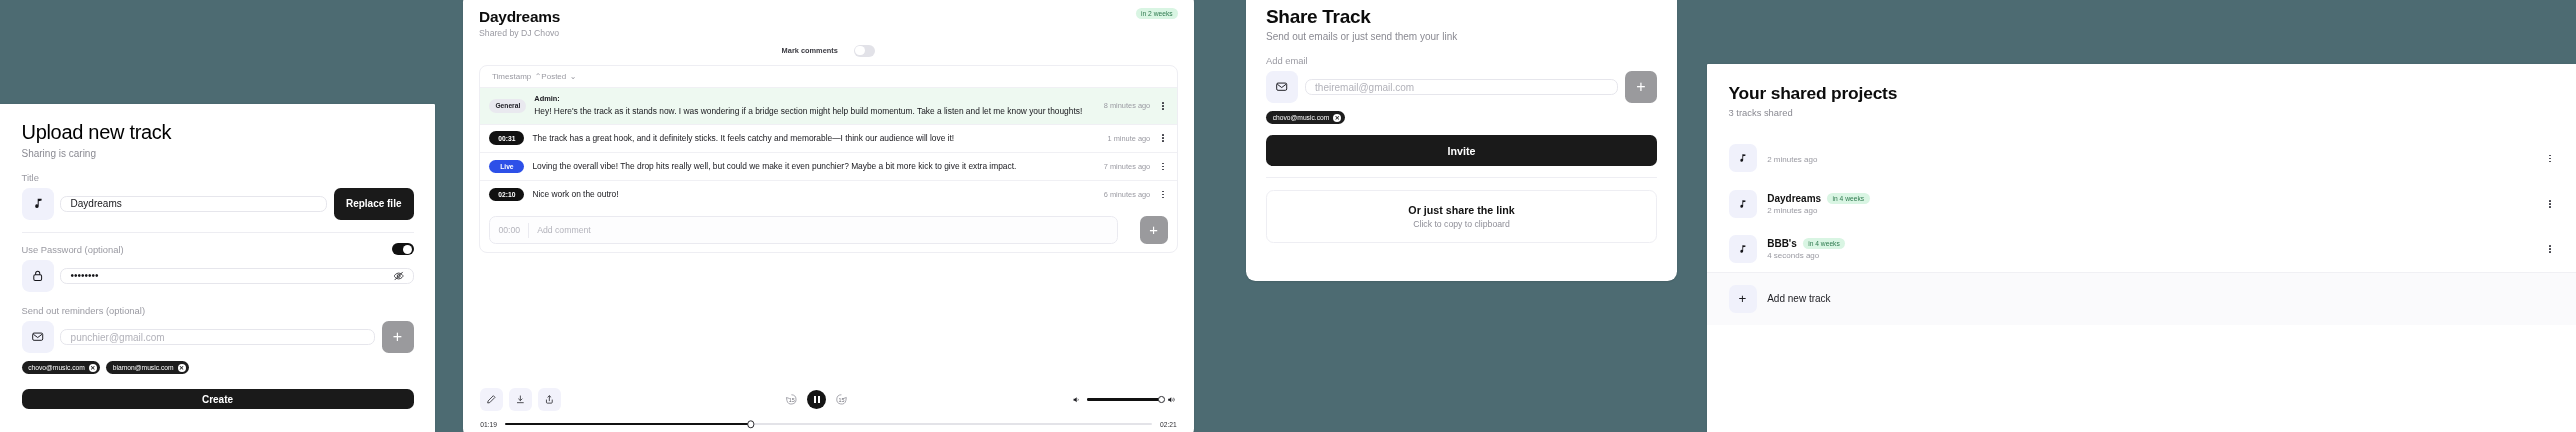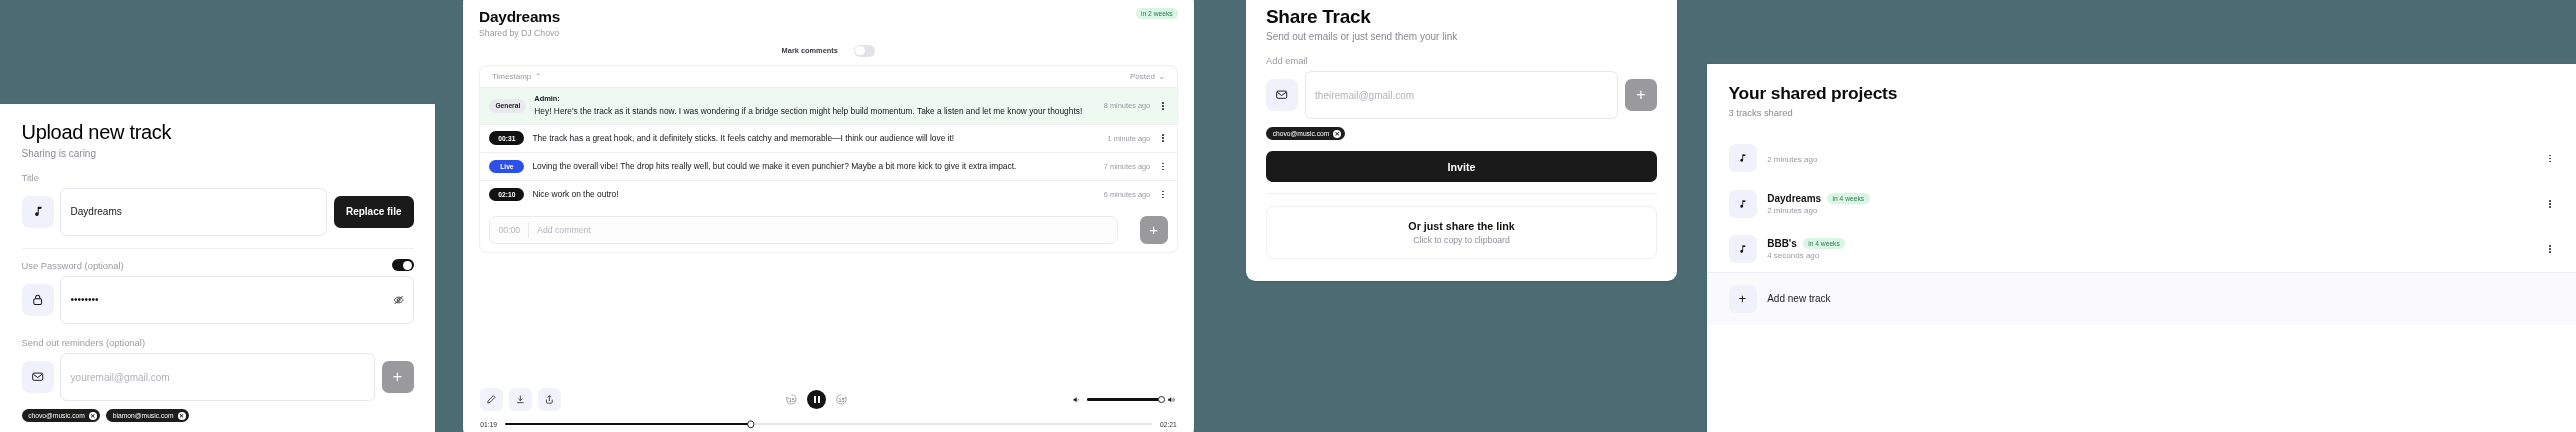--- a/index.html
+++ b/index.html
@@ -31,21 +31,21 @@
   .sub { font-size: 10px; color: #8a8a92; margin-top: 3.4px; }
   .field-label { font-size: 9.4px; color: #9a9aa2; margin-top: 13.4px; margin-bottom: 4.7px; }
   .row { display: flex; align-items: center; gap: 6.7px; }
   .sq-icon {
     width: 32px; height: 32px; flex: 0 0 32px;
     background: #f0f1fb; border-radius: 7.4px;
     display: flex; align-items: center; justify-content: center;
   }
   .sq-icon svg { width: 13.4px; height: 13.4px; }
   .txtbox {
-    flex: 1 1 auto; height: 48px;
+    flex: 1 1 auto; height: 16px;
     border: 0.7px solid #e6e6ec; border-radius: 6.7px;
     background: #fff; display: flex; align-items: center;
     padding: 0 9.4px; font-size: 10px; color: #16161a;
     position: relative;
   }
   .txtbox .ph { color: #b2b2ba; }
   .eye { position: absolute; right: 8px; top: 50%; transform: translateY(-50%); }
   .eye svg { width: 11.4px; height: 11.4px; display: block; }
   .btn-dark {
     background: #1a1a1a; color: #fff; border-radius: 6.7px;
@@ -95,21 +95,21 @@
     border-radius: 6px; padding: 2px 5.4px; white-space: nowrap;
   }
   .mark-row { display: flex; align-items: center; gap: 16px; margin-top: 6.7px; justify-content: center; }
   .mark-row .lbl { font-size: 7.4px; color: #3b3b42; font-weight: 600; }
 
   .list-card {
     margin-top: 8px; border: 0.7px solid #eeeef3; border-radius: 8px; overflow: hidden;
     display: flex; flex-direction: column;
   }
   .list-head {
-    display: flex; align-items: center; justify-content: space-between;
+    display: flex; align-items: center; justify-content: flex-start;
     padding: 6px 12px; font-size: 8px; color: #9a9aa2;
   }
   .list-head span { display: inline-flex; align-items: center; gap: 3.4px; }
   .crow {
     display: flex; align-items: center; gap: 8px;
     padding: 6.7px 9.4px; border-top: 0.7px solid #f0f0f4;
   }
   .crow.hl { background: #eef9f1; }
   .tag {
     flex: 0 0 auto; min-width: 35px; text-align: center;
@@ -254,21 +254,21 @@
 
     <div class="field-label">Send out reminders (optional)</div>
     <div class="row">
       <div class="sq-icon">
         <svg viewBox="0 0 24 24" fill="none" stroke="#15151a" stroke-width="1.7">
             <rect x="3" y="5.5" width="18" height="13" rx="2.5"></rect>
             <path d="m4 7.5 8 6 8-6"></path>
           </svg>
       </div>
       <div class="txtbox">
-        <span class="ph">youremail@gmail.com</span>
+        <span class="ph">punchier@gmail.com</span>
       </div>
       <div class="plus-btn">+</div>
     </div>
 
     <div class="chips">
       <div class="chip">
         <span>chovo@music.com</span>
         <span class="x">✕</span>
       </div>
       <div class="chip">

